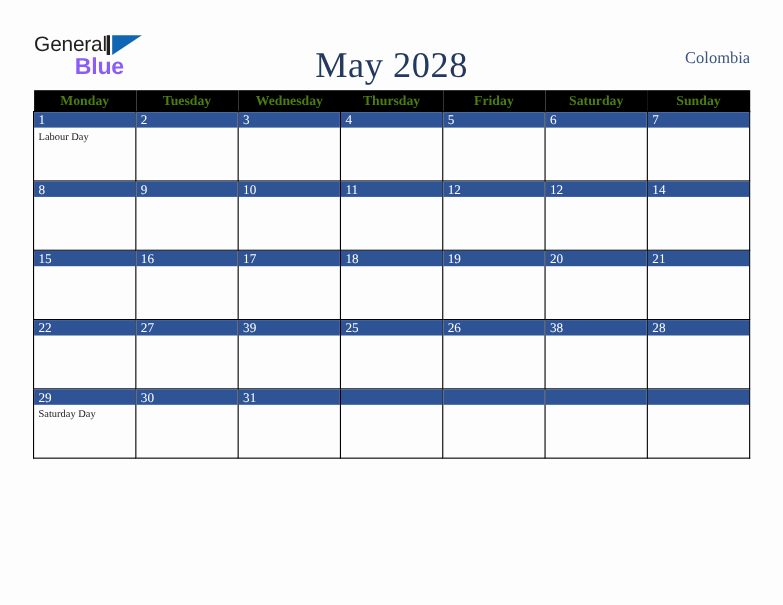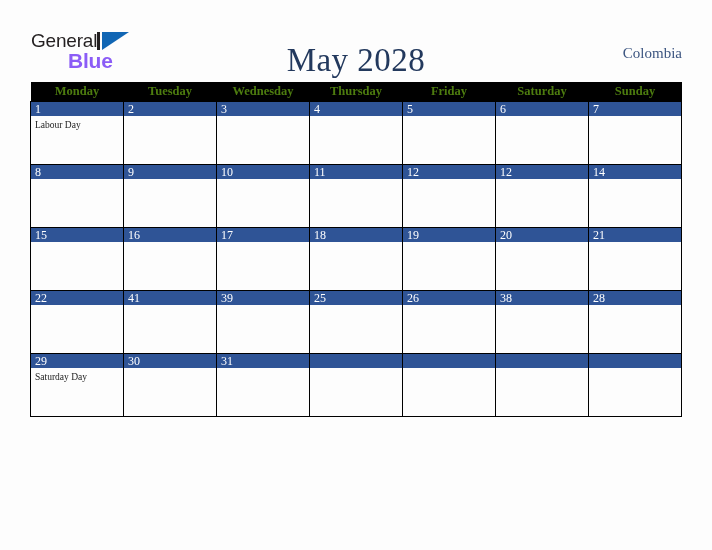--- a/index.html
+++ b/index.html
@@ -331,21 +331,21 @@
       </tr>
       <tr>
         <td>
           <div class="daycell">
             <span class="daynum">22</span>
             <span class="events"></span>
           </div>
         </td>
         <td>
           <div class="daycell">
-            <span class="daynum">41</span>
+            <span class="daynum">27</span>
             <span class="events"></span>
           </div>
         </td>
         <td>
           <div class="daycell">
             <span class="daynum">39</span>
             <span class="events"></span>
           </div>
         </td>
         <td>

